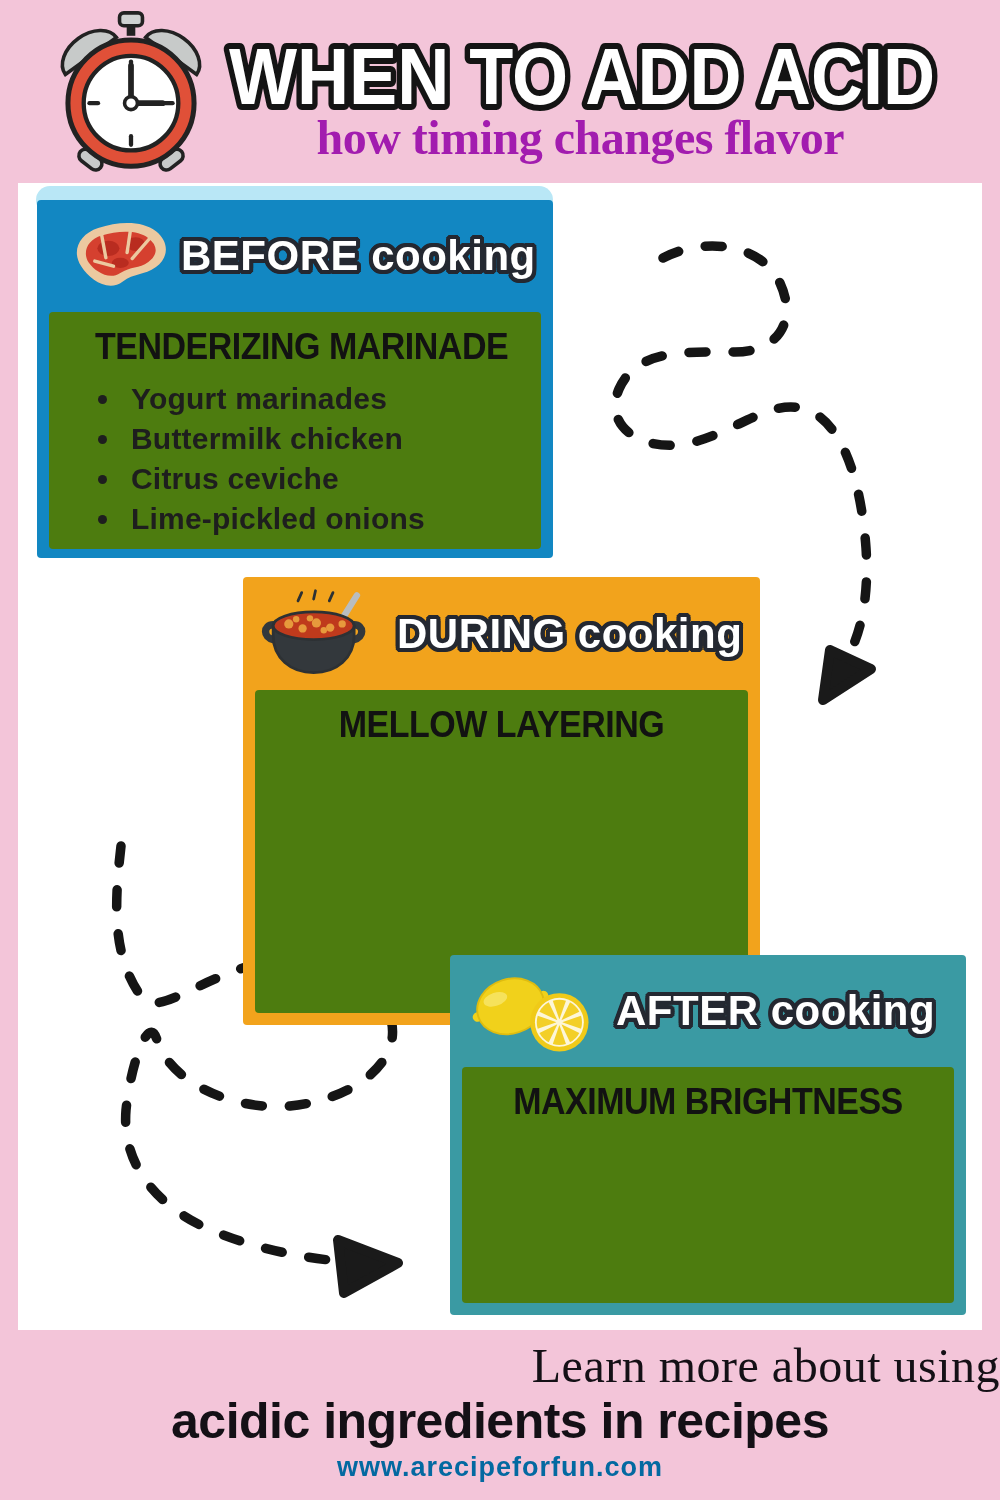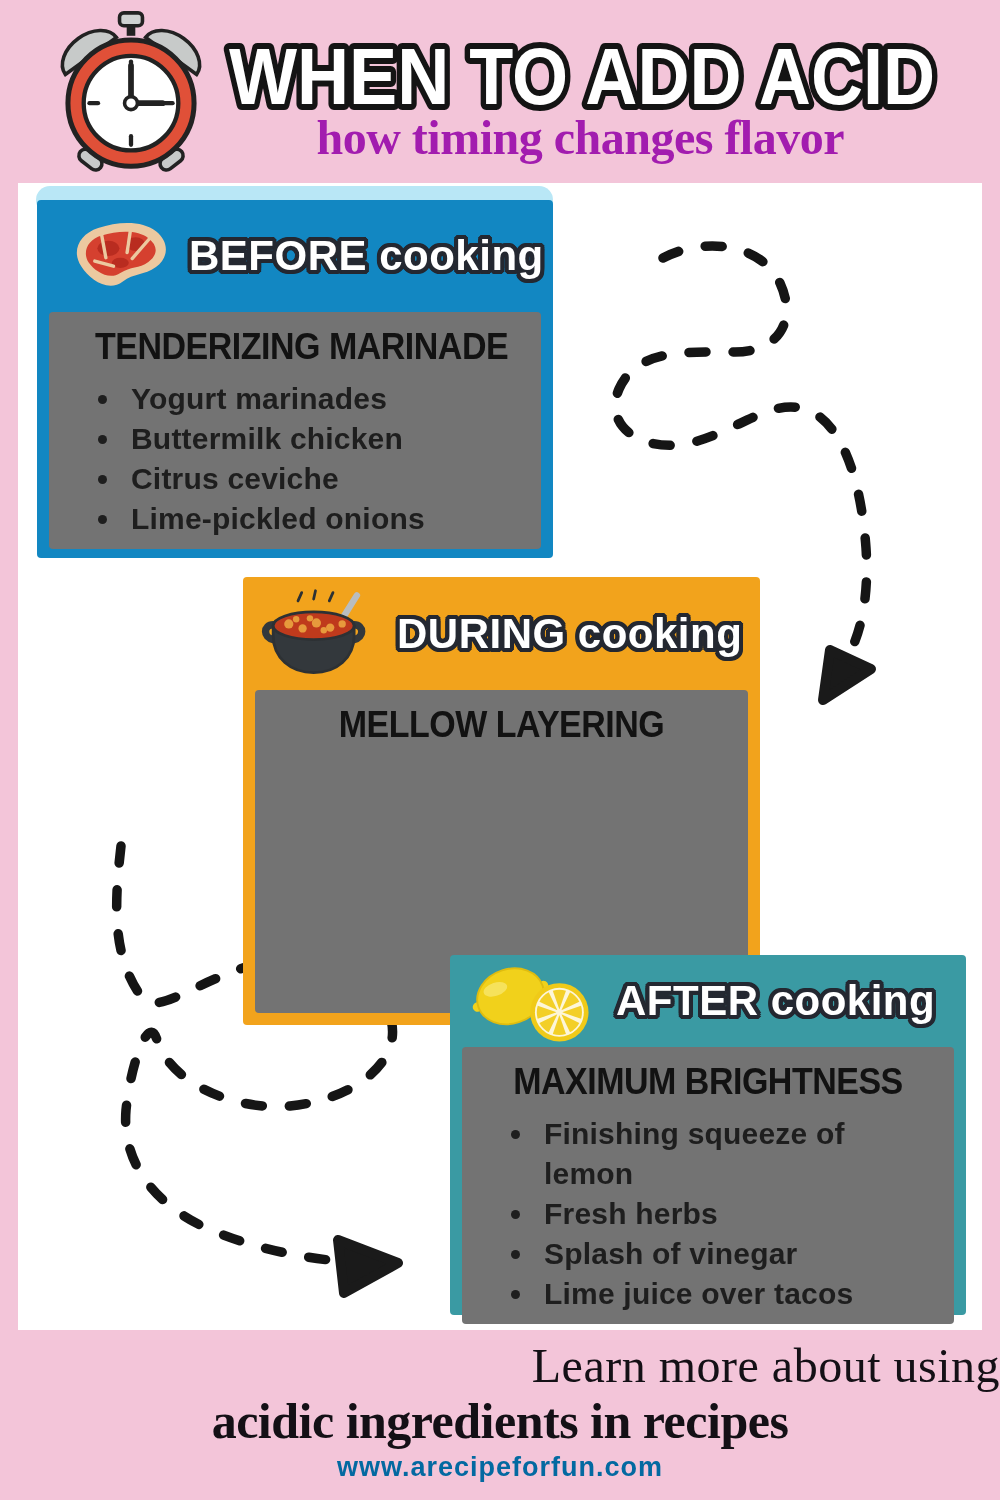--- a/index.html
+++ b/index.html
@@ -21,63 +21,63 @@
     font-family:"Liberation Serif",serif;font-weight:bold;font-size:48px;
     letter-spacing:-0.5px;color:#a21caf;
   }
   
   .card{
     position:absolute;display:flex;flex-direction:column;
     border-radius:4px;z-index:2;
   }
   .card-head{display:flex;align-items:center;gap:16px;flex:0 0 auto;}
   .card-body{
-    flex:1 1 auto;background:#737373;border-radius:4px;
+    flex:1 1 auto;background:#4d7c0f;border-radius:4px;
     margin:0 12px 12px 12px;padding:14px 18px 10px 18px;box-sizing:border-box;
   }
   .card-headline{
     margin:0;font-size:34px;font-weight:bold;letter-spacing:-0.5px;color:#121212;
     transform:scaleY(1.06);transform-origin:left top;
   }
   .center .card-headline{text-align:center;transform-origin:center top;}
   .bullets{margin:14px 0 0 0;padding-left:56px;list-style:disc;font-weight:bold;}
   .bullets li{
     font-size:30px;line-height:40px;color:#1e1e1e;padding-left:8px;letter-spacing:0.2px;
   }
   .outline-label{
     font-size:42px;font-weight:bold;letter-spacing:0.5px;color:#ffffff;white-space:nowrap;
     text-shadow:
       4px 0 0 #242831,-4px 0 0 #242831,0 4px 0 #242831,0 -4px 0 #242831,
       3px 3px 0 #242831,-3px 3px 0 #242831,3px -3px 0 #242831,-3px -3px 0 #242831,
       4px 2px 0 #242831,-4px 2px 0 #242831,4px -2px 0 #242831,-4px -2px 0 #242831,
       2px 4px 0 #242831,-2px 4px 0 #242831,2px -4px 0 #242831,-2px -4px 0 #242831;
   }
   .card-before{left:37px;top:200px;width:516px;height:358px;background:#1287c2;}
-  .card-before .card-head{height:112px;padding-left:34px;}
+  .card-before .card-head{height:112px;padding-left:34px;gap:8px;}
   .card-before .card-headline{margin-left:28px;}
   .card-during{left:243px;top:577px;width:517px;height:448px;background:#f2a31c;}
   .card-during .card-head{height:113px;padding-left:18px;}
   .card-after{left:450px;top:955px;width:516px;height:360px;background:#3a9aa3;}
-  .card-after .card-head{height:92px;padding-left:18px;}
+  .card-after .card-head{height:112px;padding-left:18px;}
   .accent-bar{
     position:absolute;left:36px;top:186px;width:517px;height:28px;
     background:#b9e7f6;border-radius:14px;z-index:1;
   }
   
   .arrows{position:absolute;left:0;top:0;z-index:1;pointer-events:none;}
   .arrow-path{fill:none;stroke:#151515;stroke-width:9.5;stroke-linecap:round;stroke-dasharray:17 27;}
   .arrow-head{fill:#1a1a1a;stroke:#1a1a1a;stroke-width:10;stroke-linejoin:round;}
   
   .footer-line1{
     position:absolute;left:0;top:1338px;width:1000px;text-align:right;
     font-family:"Liberation Serif",serif;font-size:48px;color:#141016;letter-spacing:0.5px;
   }
   .footer-line2{
     position:absolute;left:0;top:1392px;width:1000px;text-align:center;
-    font-family:Liberation Serif, serif;font-weight:bold;font-size:50px;
+    font-family:Liberation Sans, sans-serif;font-weight:bold;font-size:50px;
     color:#141016;letter-spacing:-0.5px;
   }
   .footer-url{
     position:absolute;left:0;top:1452px;width:1000px;text-align:center;
     font-size:27px;font-weight:bold;letter-spacing:1px;color:#0369a1;
   }
 </style>
 </head>
 <body>
 
@@ -209,26 +209,20 @@
         </g>
         <circle cx="97" cy="62" r="3" fill="#fdf6d8"></circle>
       </svg>
       <div class="outline-label">
         <span>AFTER</span>
         <span>cooking</span>
       </div>
     </div>
     <div class="card-body">
       <h3 class="card-headline">MAXIMUM BRIGHTNESS</h3>
-      <ul class="bullets">
-        <li>Finishing squeeze of lemon</li>
-        <li>Fresh herbs</li>
-        <li>Splash of vinegar</li>
-        <li>Lime juice over tacos</li>
-      </ul>
     </div>
   </section>
 
   <div class="footer-line1">Learn more about using</div>
   <div class="footer-line2">acidic ingredients in recipes</div>
   <div class="footer-url">www.arecipeforfun.com</div>
 
 </div>
 
 </body></html>

